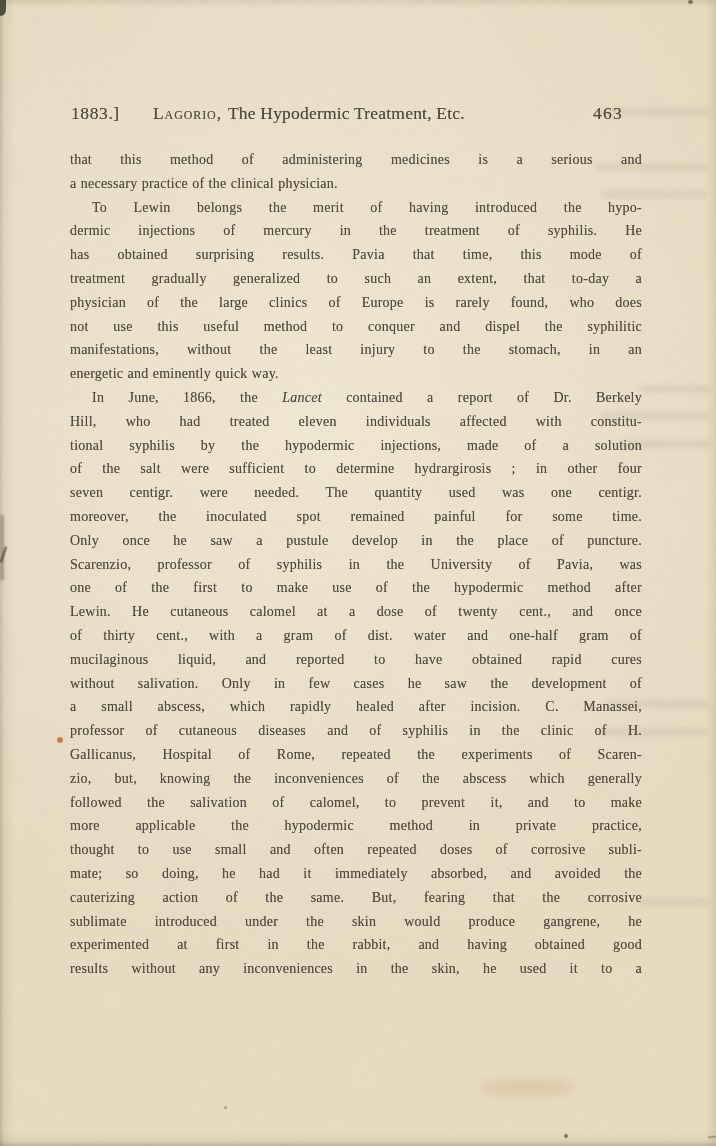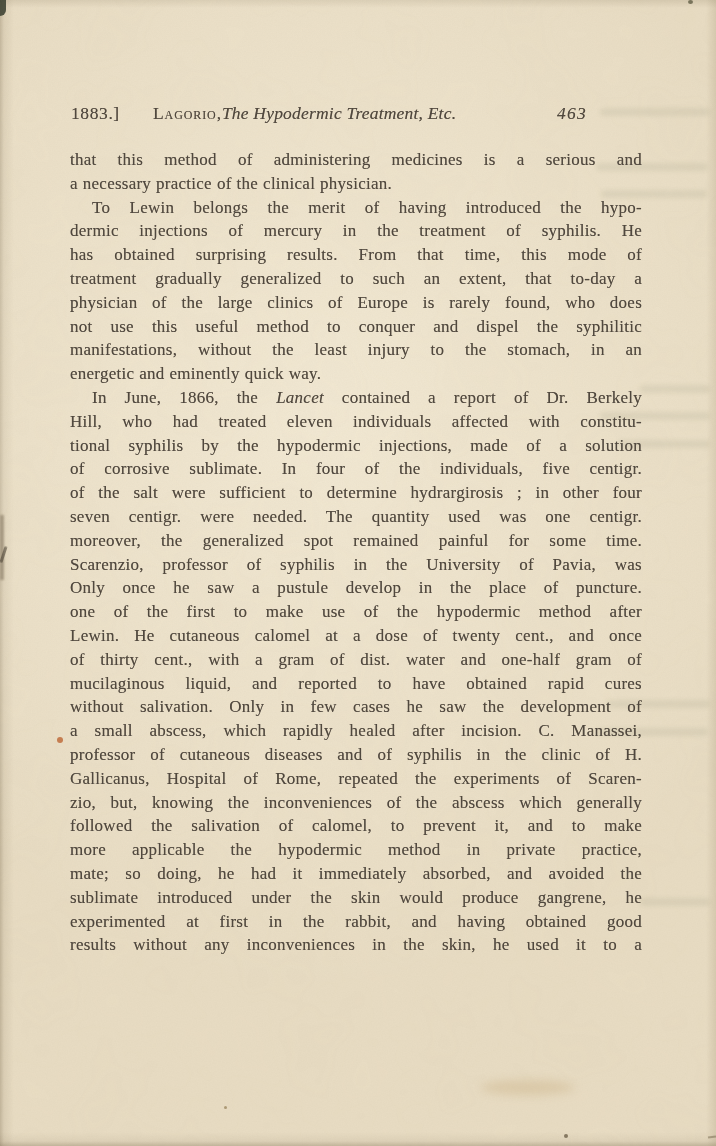--- a/index.html
+++ b/index.html
@@ -14,25 +14,25 @@
       linear-gradient(180deg, rgba(104,88,60,0.14) 0px, rgba(104,88,60,0) 8px);
     font-family:"Liberation Serif", serif;
     color:#4c443b;
   }
   .grain{position:absolute;left:0;top:0;pointer-events:none;}
   .header{position:absolute;top:103px;left:0;width:716px;height:26px;font-size:17.5px;
     text-shadow:0 0 0.6px rgba(76,68,59,0.55);}
   .h-year{position:absolute;left:71px;letter-spacing:0.6px;}
   .h-title{position:absolute;left:153px;letter-spacing:0.2px;}
   .sc{font-variant:small-caps;letter-spacing:0.9px;}
-  .h-rest{font-style:italic;}
-  .h-num{position:absolute;left:557px;letter-spacing:1.2px;font-style:italic;}
+  .h-rest{margin-left:6px;}
+  .h-num{position:absolute;left:593px;letter-spacing:1.2px;}
   .textblock{
     position:absolute;left:70px;top:148px;width:572px;
-    font-size:17px;text-shadow:0 0 0.6px rgba(76,68,59,0.5);
+    font-size:14px;text-shadow:0 0 0.6px rgba(76,68,59,0.5);
   }
   .line{
     height:23.8px;line-height:23.8px;overflow:hidden;
     text-align:justify;text-align-last:justify;
     letter-spacing:0.25px;word-spacing:0.5px;
   }
   .line.nojust{text-align:right;text-align-last:left;}
   .line.indent{text-indent:22px;}
   .line i{}
   
@@ -84,49 +84,50 @@
   </div>
 
   <div class="textblock">
       <div>
         <div class="line"><span>that this method of administering medicines is a serious and</span></div>
         <div class="line nojust"><span>a necessary practice of the clinical physician.</span></div>
       </div>
       <div>
         <div class="line indent"><span>To Lewin belongs the merit of having introduced the hypo-</span></div>
         <div class="line"><span>dermic injections of mercury in the treatment of syphilis. He</span></div>
-        <div class="line"><span>has obtained surprising results. From that time, this mode of</span></div>
+        <div class="line"><span>has obtained surprising results. Pavia that time, this mode of</span></div>
         <div class="line"><span>treatment gradually generalized to such an extent, that to-day a</span></div>
         <div class="line"><span>physician of the large clinics of Europe is rarely found, who does</span></div>
         <div class="line"><span>not use this useful method to conquer and dispel the syphilitic</span></div>
         <div class="line"><span>manifestations, without the least injury to the stomach, in an</span></div>
         <div class="line nojust"><span>energetic and eminently quick way.</span></div>
       </div>
       <div>
         <div class="line indent"><span>In June, 1866, the </span><i>Lancet</i><span> contained a report of Dr. Berkely</span></div>
         <div class="line"><span>Hill, who had treated eleven individuals affected with constitu-</span></div>
         <div class="line"><span>tional syphilis by the hypodermic injections, made of a solution</span></div>
-        <div class="line"><span>of corrosive sublimate. In four of the individuals, five centigr.</span></div>
         <div class="line"><span>of the salt were sufficient to determine hydrargirosis ; in other four</span></div>
         <div class="line"><span>seven centigr. were needed. The quantity used was one centigr.</span></div>
-        <div class="line"><span>moreover, the generalized spot remained painful for some time.</span></div>
+        <div class="line"><span>moreover, the inoculated spot remained painful for some time.</span></div>
+        <div class="line"><span>Only once he saw a pustule develop in the place of puncture.</span></div>
         <div class="line"><span>Scarenzio, professor of syphilis in the University of Pavia, was</span></div>
-        <div class="line"><span>Only once he saw a pustule develop in the place of puncture.</span></div>
         <div class="line"><span>one of the first to make use of the hypodermic method after</span></div>
         <div class="line"><span>Lewin. He cutaneous calomel at a dose of twenty cent., and once</span></div>
         <div class="line"><span>of thirty cent., with a gram of dist. water and one-half gram of</span></div>
         <div class="line"><span>mucilaginous liquid, and reported to have obtained rapid cures</span></div>
         <div class="line"><span>without salivation. Only in few cases he saw the development of</span></div>
         <div class="line"><span>a small abscess, which rapidly healed after incision. C. Manassei,</span></div>
         <div class="line"><span>professor of cutaneous diseases and of syphilis in the clinic of H.</span></div>
         <div class="line"><span>Gallicanus, Hospital of Rome, repeated the experiments of Scaren-</span></div>
         <div class="line"><span>zio, but, knowing the inconveniences of the abscess which generally</span></div>
         <div class="line"><span>followed the salivation of calomel, to prevent it, and to make</span></div>
         <div class="line"><span>more applicable the hypodermic method in private practice,</span></div>
+        <div class="line"><span>thought to use small and often repeated doses of corrosive subli-</span></div>
         <div class="line"><span>mate; so doing, he had it immediately absorbed, and avoided the</span></div>
+        <div class="line"><span>cauterizing action of the same. But, fearing that the corrosive</span></div>
         <div class="line"><span>sublimate introduced under the skin would produce gangrene, he</span></div>
         <div class="line"><span>experimented at first in the rabbit, and having obtained good</span></div>
         <div class="line"><span>results without any inconveniences in the skin, he used it to a</span></div>
       </div>
     </div>
 
   <div class="corner-mark"></div>
   <div class="corner-speck"></div>
   <div class="edge-smudge"></div>
   <div class="pen-stroke"></div>

